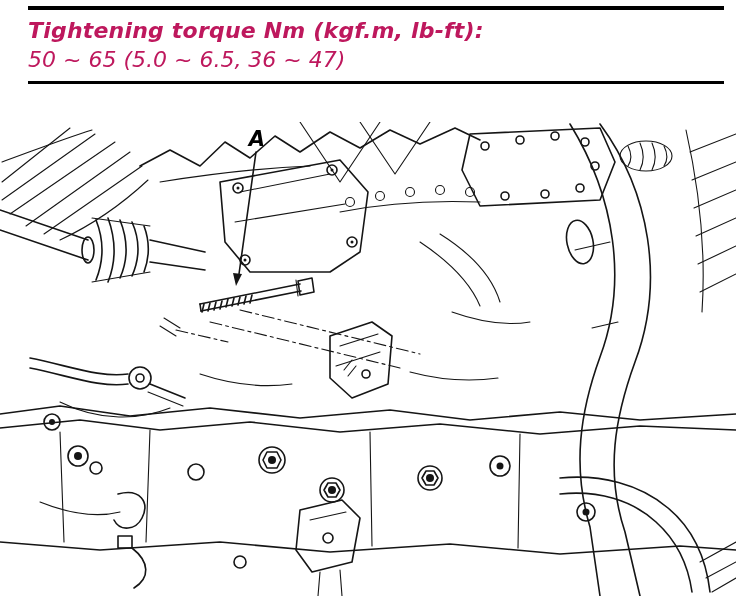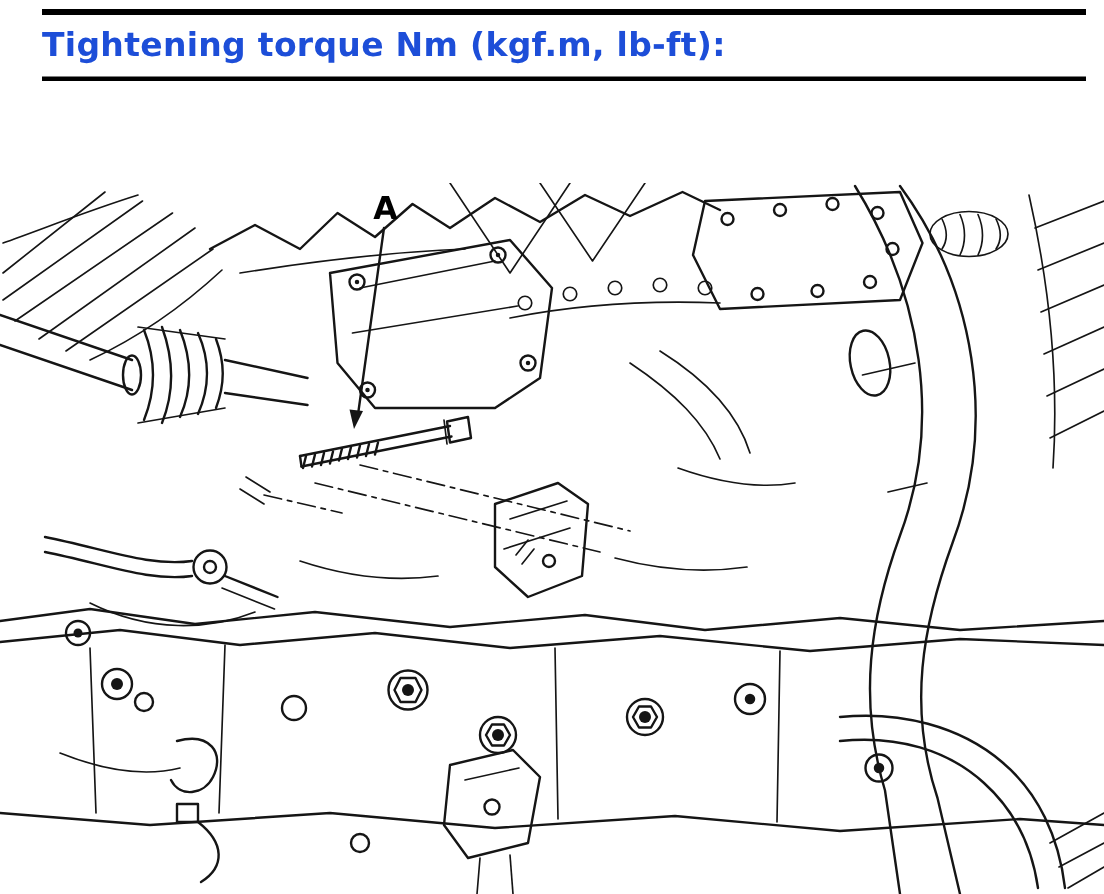--- a/index.html
+++ b/index.html
@@ -5,23 +5,24 @@
   html, body {
     margin: 0;
     padding: 0;
     background: #ffffff;
   }
   .page {
     position: relative;
     width: 736px;
     height: 596px;
     background: #ffffff;
-    color: #1d4ed8;
+    color: #be185d;
     font-family: "DejaVu Sans", "Liberation Sans", sans-serif;
     overflow: hidden;
+    font-style: italic;
   }
   .spec-block {
     position: absolute;
     left: 28px;
     top: 6px;
     width: 696px;
   }
   .rule-top {
     border-top: 4px solid #000000;
     height: 0;
@@ -77,20 +78,21 @@
   }
 </style>
 </head>
 <body>
 
 <div class="page">
 
   <div class="spec-block">
     <div class="rule-top"></div>
     <div class="spec-title">Tightening torque Nm (kgf.m, lb-ft):</div>
+    <div class="spec-value">50 ~ 65 (5.0 ~ 6.5, 36 ~ 47)</div>
     <div class="rule-bottom"></div>
   </div>
 
   <div class="diagram-wrap">
     <svg width="736" height="474" viewBox="0 0 736 474">
 
       <g class="art thin">
         <path d="M2,60 L70,6"></path>
         <path d="M2,78 L95,12"></path>
         <path d="M10,92 L115,20"></path>

